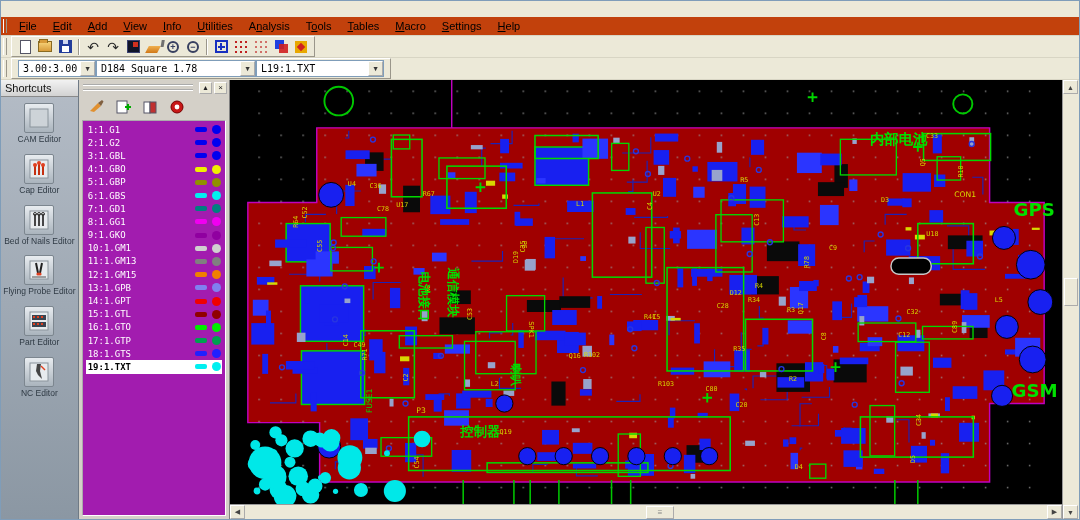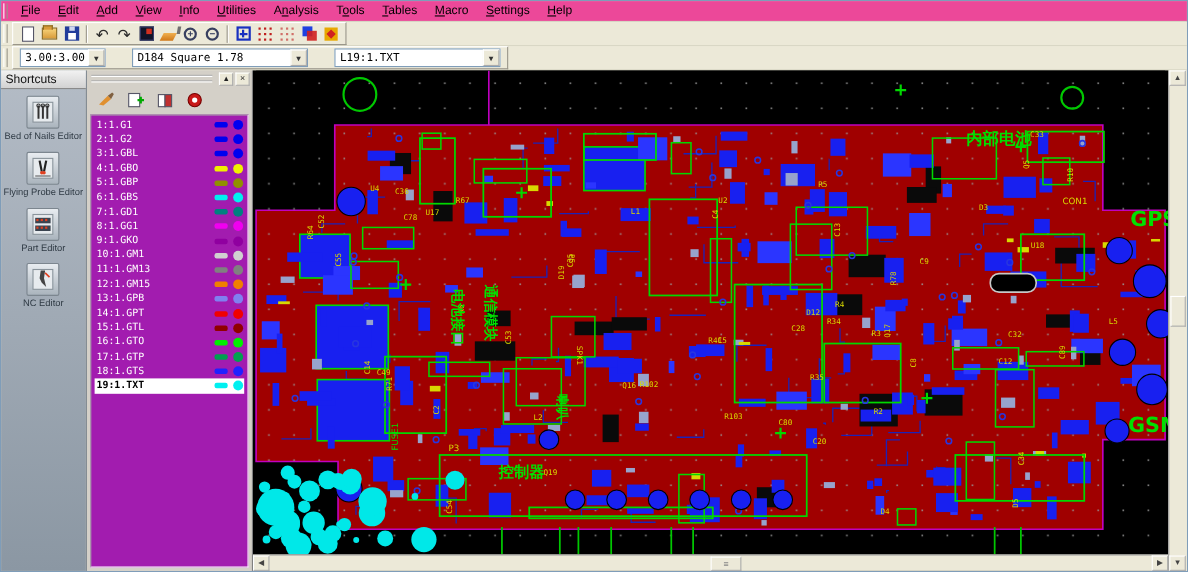--- a/index.html
+++ b/index.html
@@ -1,21 +1,21 @@
 <!DOCTYPE html>
 <html><head>
 <meta charset="utf-8">
 <style>
   * { margin:0; padding:0; box-sizing:border-box; }
   html,body { width:1080px; height:520px; overflow:hidden; }
   body { font-family:"Liberation Sans", sans-serif; background:#ECE9D8; font-size:11px; color:#000; }
   .window { width:1080px; height:520px; border:1px solid #7f9db9; background:#ECE9D8; display:flex; flex-direction:column; }
 
   
-  .menubar { height:19px; display:flex; align-items:center; border-bottom:1px solid #d8d5c4; background:#ec4899; }
+  .menubar { height:19px; display:flex; align-items:center; border-bottom:1px solid #d8d5c4; background:#c2410c;margin-top:16px; }
   .grip { width:4px; height:80%; border-left:1px solid #fff; border-right:1px solid #9a968a; margin:0 4px 0 2px; }
   .menu-item { padding:2px 8px; cursor:default; }
   .menu-item u { text-decoration:underline; }
 
   
   .toolbar { height:22px; display:flex; align-items:center; background:#ECE9D8; border-bottom:1px solid #d8d5c4; }
   .tgroup { display:flex; align-items:center; border:1px solid #fff; border-right-color:#9a968a; border-bottom-color:#9a968a; padding:0 3px; height:21px; }
   .tsep { width:2px; height:16px; border-left:1px solid #9a968a; border-right:1px solid #fff; margin:0 3px; }
   .tbtn { width:20px; height:19px; display:flex; align-items:center; justify-content:center; position:relative; border:1px solid transparent; }
   .glyph { font-size:14px; line-height:1; color:#2a2a2a; }
@@ -35,21 +35,21 @@
   .ic-origin:before { content:""; position:absolute; left:50%; top:1px; bottom:1px; width:2px; margin-left:-1px; background:#1830C0; }
   .ic-origin:after { content:""; position:absolute; top:50%; left:1px; right:1px; height:2px; margin-top:-1px; background:#1830C0; }
   .ic-grid { width:2px; height:2px; background:#c02020; position:relative; left:-5px; top:-5px;
     box-shadow:5px 0 #c02020,10px 0 #c02020,0 5px #c02020,5px 5px #c02020,10px 5px #c02020,0 10px #c02020,5px 10px #c02020,10px 10px #c02020; }
   .ic-grid.lt { opacity:.6; }
   .ic-colors { width:9px; height:9px; background:#2040E0; position:relative; top:-2px; left:-2px; }
   .ic-colors:after { content:""; position:absolute; left:4px; top:4px; width:9px; height:9px; background:#D02020; mix-blend-mode:normal; opacity:.9; }
   .ic-film { width:12px; height:12px; background:#E8A800; position:relative; }
   .ic-film:after { content:""; position:absolute; left:3px; top:3px; width:6px; height:6px; background:#D02020; transform:rotate(45deg); }
 
-  .combo { display:flex; align-items:center; background:#fff; border:1px solid #7f9db9; height:17px; margin-right:24px; font-family:"DejaVu Sans Mono", monospace; font-size:10px; }
+  .combo { display:flex; align-items:center; background:#fff; border:1px solid #7f9db9; height:17px; margin-right:0; font-family:"DejaVu Sans Mono", monospace; font-size:10px; }
   .combo .val { padding:0 4px; flex:1; white-space:nowrap; overflow:hidden; }
   .combo .drop { width:15px; height:15px; background:#ECE9D8; border:1px outset #fff; font-size:7px; display:flex; align-items:center; justify-content:center; color:#333; }
 
   
   .main { flex:1; display:flex; min-height:0; }
 
   
   .shortcuts { width:78px; background:linear-gradient(#b4bcc6,#8b97a3); display:flex; flex-direction:column; border-right:1px solid #6f7a85; }
   .sc-header { background:linear-gradient(#f2f2f2,#d2d2d2); border-bottom:1px solid #8a8a8a; padding:2px 4px; font-size:11px; color:#111; }
   .sc-items { flex:1; overflow:hidden; padding-top:6px; }
@@ -159,32 +159,57 @@
     <div class="grip"></div>
     <div class="tgroup" style="padding:0 6px;">
       <div class="combo" style="width:78px">
         <span class="val">3.00:3.00</span>
         <span class="drop">▼</span>
       </div>
       <div class="combo" style="width:160px">
         <span class="val">D184  Square 1.78</span>
         <span class="drop">▼</span>
       </div>
-      <div class="combo" style="width:151px; margin-right:0">
+      <div class="combo" style="width:128px; margin-right:0">
         <span class="val">L19:1.TXT</span>
         <span class="drop">▼</span>
       </div>
     </div>
   </div>
 
   <div class="main">
 
     <div class="shortcuts">
       <div class="sc-header">Shortcuts</div>
       <div class="sc-items" id="sc-items">
+          <div class="sc-item">
+            <div class="sc-icon">
+              <svg width="22" height="22" viewBox="0 0 22 22">
+                <rect x="2" y="2" width="18" height="18" fill="#cdd3d8" stroke="#8a949c"></rect>
+                <path d="M6,16 L14,5 M10,16 L17,6 M5,9 h12" stroke="#7d8astroke" stroke-width="1.4" fill="none"></path>
+              </svg>
+            </div>
+            <div class="sc-label">CAM Editor</div>
+          </div>
+          <div class="sc-item">
+            <div class="sc-icon">
+              <svg width="22" height="22" viewBox="0 0 22 22">
+                <rect x="2" y="2" width="18" height="18" fill="#e7ebee" stroke="#8a949c"></rect>
+                <g stroke="#c43010" stroke-width="2">
+                  <line x1="7" y1="8" x2="7" y2="17"></line>
+                  <line x1="11" y1="6" x2="11" y2="17"></line>
+                  <line x1="15" y1="8" x2="15" y2="17"></line>
+                </g>
+                <circle cx="7" cy="7" r="2" fill="#e04020"></circle>
+                <circle cx="11" cy="5" r="2" fill="#e04020"></circle>
+                <circle cx="15" cy="7" r="2" fill="#e04020"></circle>
+              </svg>
+            </div>
+            <div class="sc-label">Cap Editor</div>
+          </div>
           <div class="sc-item">
             <div class="sc-icon">
               <svg width="22" height="22" viewBox="0 0 22 22">
                 <rect x="2" y="2" width="18" height="18" fill="#e7ebee" stroke="#8a949c"></rect>
                 <g stroke="#333" stroke-width="1.8">
                   <line x1="7" y1="5" x2="7" y2="17"></line>
                   <line x1="11" y1="5" x2="11" y2="17"></line>
                   <line x1="15" y1="5" x2="15" y2="17"></line>
                 </g>
                 <g fill="none" stroke="#333">

